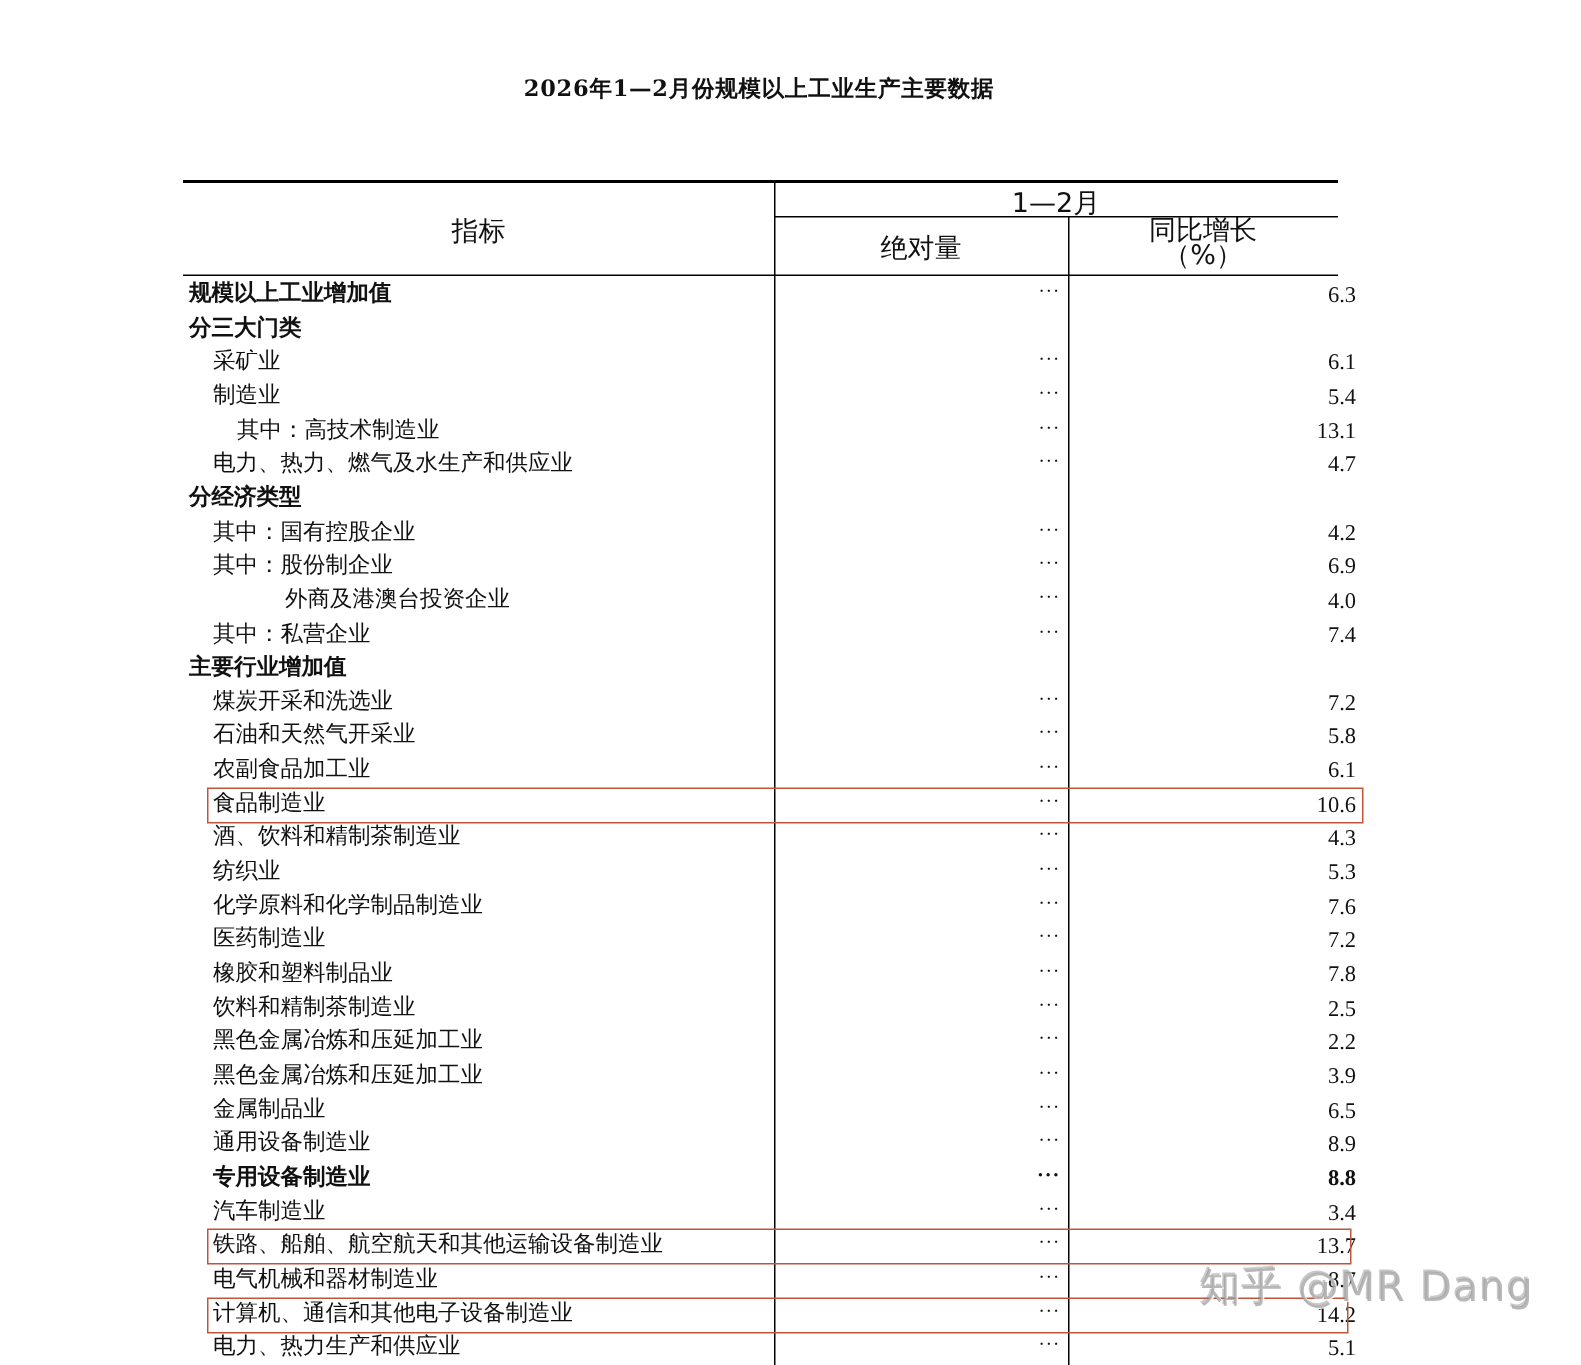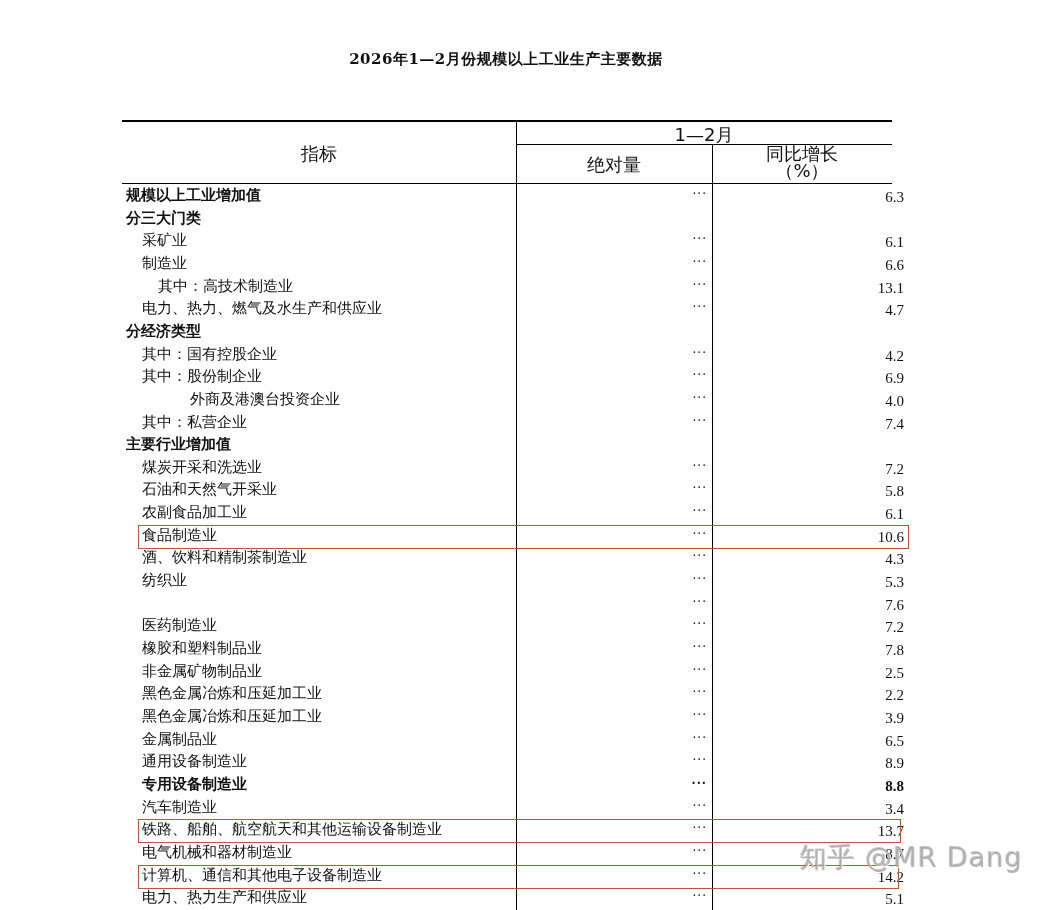--- a/index.html
+++ b/index.html
@@ -54,21 +54,21 @@
         <span class="yoy"></span>
       </div>
       <div class="row" style="top: 109.3px;">
         <span class="label" style="left: 20px;">采矿业</span>
         <span class="abs">···</span>
         <span class="yoy">6.1</span>
       </div>
       <div class="row" style="top: 131.95px;">
         <span class="label" style="left: 20px;">制造业</span>
         <span class="abs">···</span>
-        <span class="yoy">6.6</span>
+        <span class="yoy">5.4</span>
       </div>
       <div class="row" style="top: 154.6px;">
         <span class="label" style="left: 36px;">其中：高技术制造业</span>
         <span class="abs">···</span>
         <span class="yoy">13.1</span>
       </div>
       <div class="row" style="top: 177.25px;">
         <span class="label" style="left: 20px;">电力、热力、燃气及水生产和供应业</span>
         <span class="abs">···</span>
         <span class="yoy">4.7</span>
@@ -127,35 +127,36 @@
         <span class="label" style="left: 20px;">酒、饮料和精制茶制造业</span>
         <span class="abs">···</span>
         <span class="yoy">4.3</span>
       </div>
       <div class="row" style="top: 449.05px;">
         <span class="label" style="left: 20px;">纺织业</span>
         <span class="abs">···</span>
         <span class="yoy">5.3</span>
       </div>
       <div class="row" style="top: 471.7px;">
+        <span class="label" style="left: 20px;">化学原料和化学制品制造业</span>
         <span class="abs">···</span>
         <span class="yoy">7.6</span>
       </div>
       <div class="row" style="top: 494.35px;">
         <span class="label" style="left: 20px;">医药制造业</span>
         <span class="abs">···</span>
         <span class="yoy">7.2</span>
       </div>
       <div class="row" style="top: 517px;">
         <span class="label" style="left: 20px;">橡胶和塑料制品业</span>
         <span class="abs">···</span>
         <span class="yoy">7.8</span>
       </div>
       <div class="row" style="top: 539.65px;">
-        <span class="label" style="left: 20px;">非金属矿物制品业</span>
+        <span class="label" style="left: 20px;">饮料和精制茶制造业</span>
         <span class="abs">···</span>
         <span class="yoy">2.5</span>
       </div>
       <div class="row" style="top: 562.3px;">
         <span class="label" style="left: 20px;">黑色金属冶炼和压延加工业</span>
         <span class="abs">···</span>
         <span class="yoy">2.2</span>
       </div>
       <div class="row" style="top: 584.95px;">
         <span class="label" style="left: 20px;">黑色金属冶炼和压延加工业</span>

